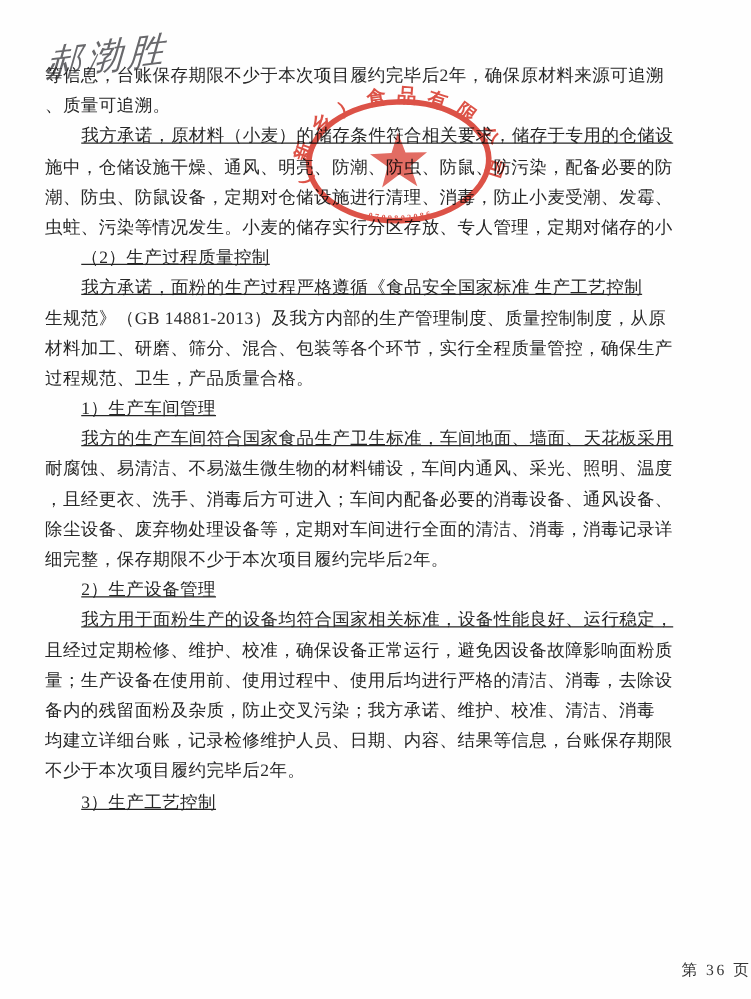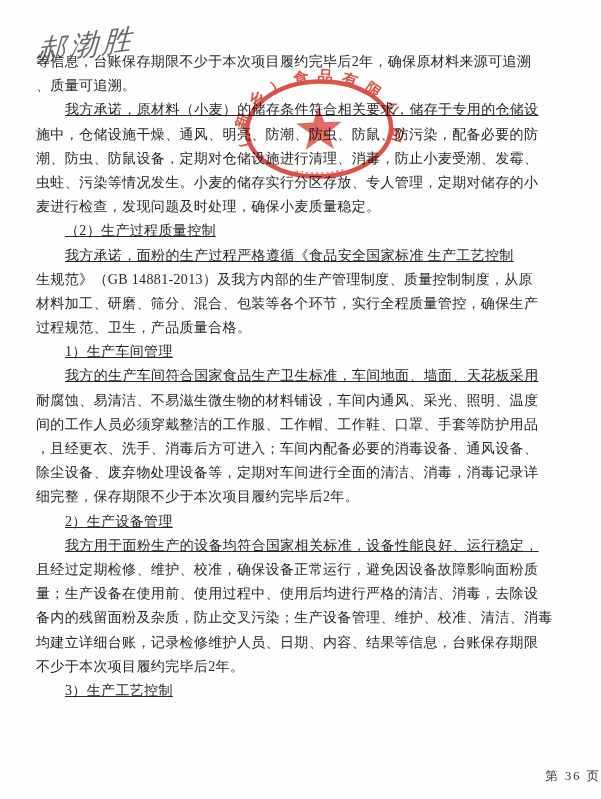--- a/index.html
+++ b/index.html
@@ -67,38 +67,36 @@
   <div class="signature">郝渤胜</div>
 
   <div class="doc-body">
 
   <div class="line">等信息，台账保存期限不少于本次项目履约完毕后2年，确保原材料来源可追溯</div>
       <div class="line">、质量可追溯。</div>
       <div class="line indent">我方承诺，原材料（小麦）的储存条件符合相关要求，储存于专用的仓储设</div>
       <div class="line">施中，仓储设施干燥、通风、明亮、防潮、防虫、防鼠、防污染，配备必要的防</div>
       <div class="line">潮、防虫、防鼠设备，定期对仓储设施进行清理、消毒，防止小麦受潮、发霉、</div>
       <div class="line">虫蛀、污染等情况发生。小麦的储存实行分区存放、专人管理，定期对储存的小</div>
-      <div class="line">麦进行检查，发现问题及时处理，确保小麦质量稳定。</div>
       <div class="line indent">（2）生产过程质量控制</div>
       <div class="line indent">我方承诺，面粉的生产过程严格遵循《食品安全国家标准 生产工艺控制</div>
       <div class="line">生规范》（GB 14881-2013）及我方内部的生产管理制度、质量控制制度，从原</div>
       <div class="line">材料加工、研磨、筛分、混合、包装等各个环节，实行全程质量管控，确保生产</div>
       <div class="line">过程规范、卫生，产品质量合格。</div>
       <div class="line indent">1）生产车间管理</div>
       <div class="line indent">我方的生产车间符合国家食品生产卫生标准，车间地面、墙面、天花板采用</div>
       <div class="line">耐腐蚀、易清洁、不易滋生微生物的材料铺设，车间内通风、采光、照明、温度</div>
-      <div class="line">间的工作人员必须穿戴整洁的工作服、工作帽、工作鞋、口罩、手套等防护用品</div>
       <div class="line">，且经更衣、洗手、消毒后方可进入；车间内配备必要的消毒设备、通风设备、</div>
       <div class="line">除尘设备、废弃物处理设备等，定期对车间进行全面的清洁、消毒，消毒记录详</div>
       <div class="line">细完整，保存期限不少于本次项目履约完毕后2年。</div>
       <div class="line indent">2）生产设备管理</div>
       <div class="line indent">我方用于面粉生产的设备均符合国家相关标准，设备性能良好、运行稳定，</div>
       <div class="line">且经过定期检修、维护、校准，确保设备正常运行，避免因设备故障影响面粉质</div>
       <div class="line">量；生产设备在使用前、使用过程中、使用后均进行严格的清洁、消毒，去除设</div>
-      <div class="line">备内的残留面粉及杂质，防止交叉污染；生产设备管理、维护、校准、清洁、消毒</div>
+      <div class="line">备内的残留面粉及杂质，防止交叉污染；我方承诺、维护、校准、清洁、消毒</div>
       <div class="line">均建立详细台账，记录检修维护人员、日期、内容、结果等信息，台账保存期限</div>
       <div class="line">不少于本次项目履约完毕后2年。</div>
       <div class="line indent">3）生产工艺控制</div>
     </div>
 
   <svg class="stamp" viewBox="235 55 170 145" xmlns="http://www.w3.org/2000/svg">
     <defs>
       <path id="arc-top" d="M 251.3,145.2 A 72,47.5 0 1 1 386.7,145.2" fill="none"></path>
       <path id="arc-bottom" d="M 263.8,159.5 A 72,47.5 0 0 0 374.2,159.5" fill="none"></path>
     </defs>

